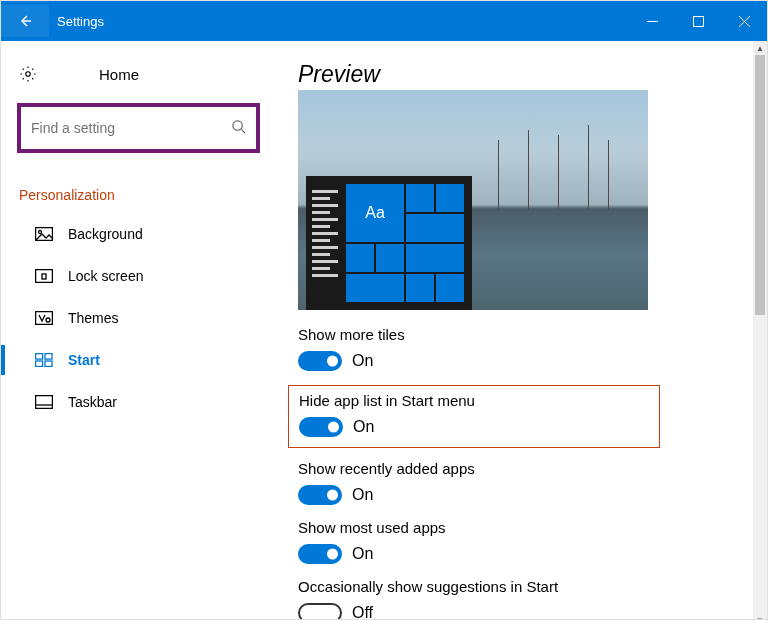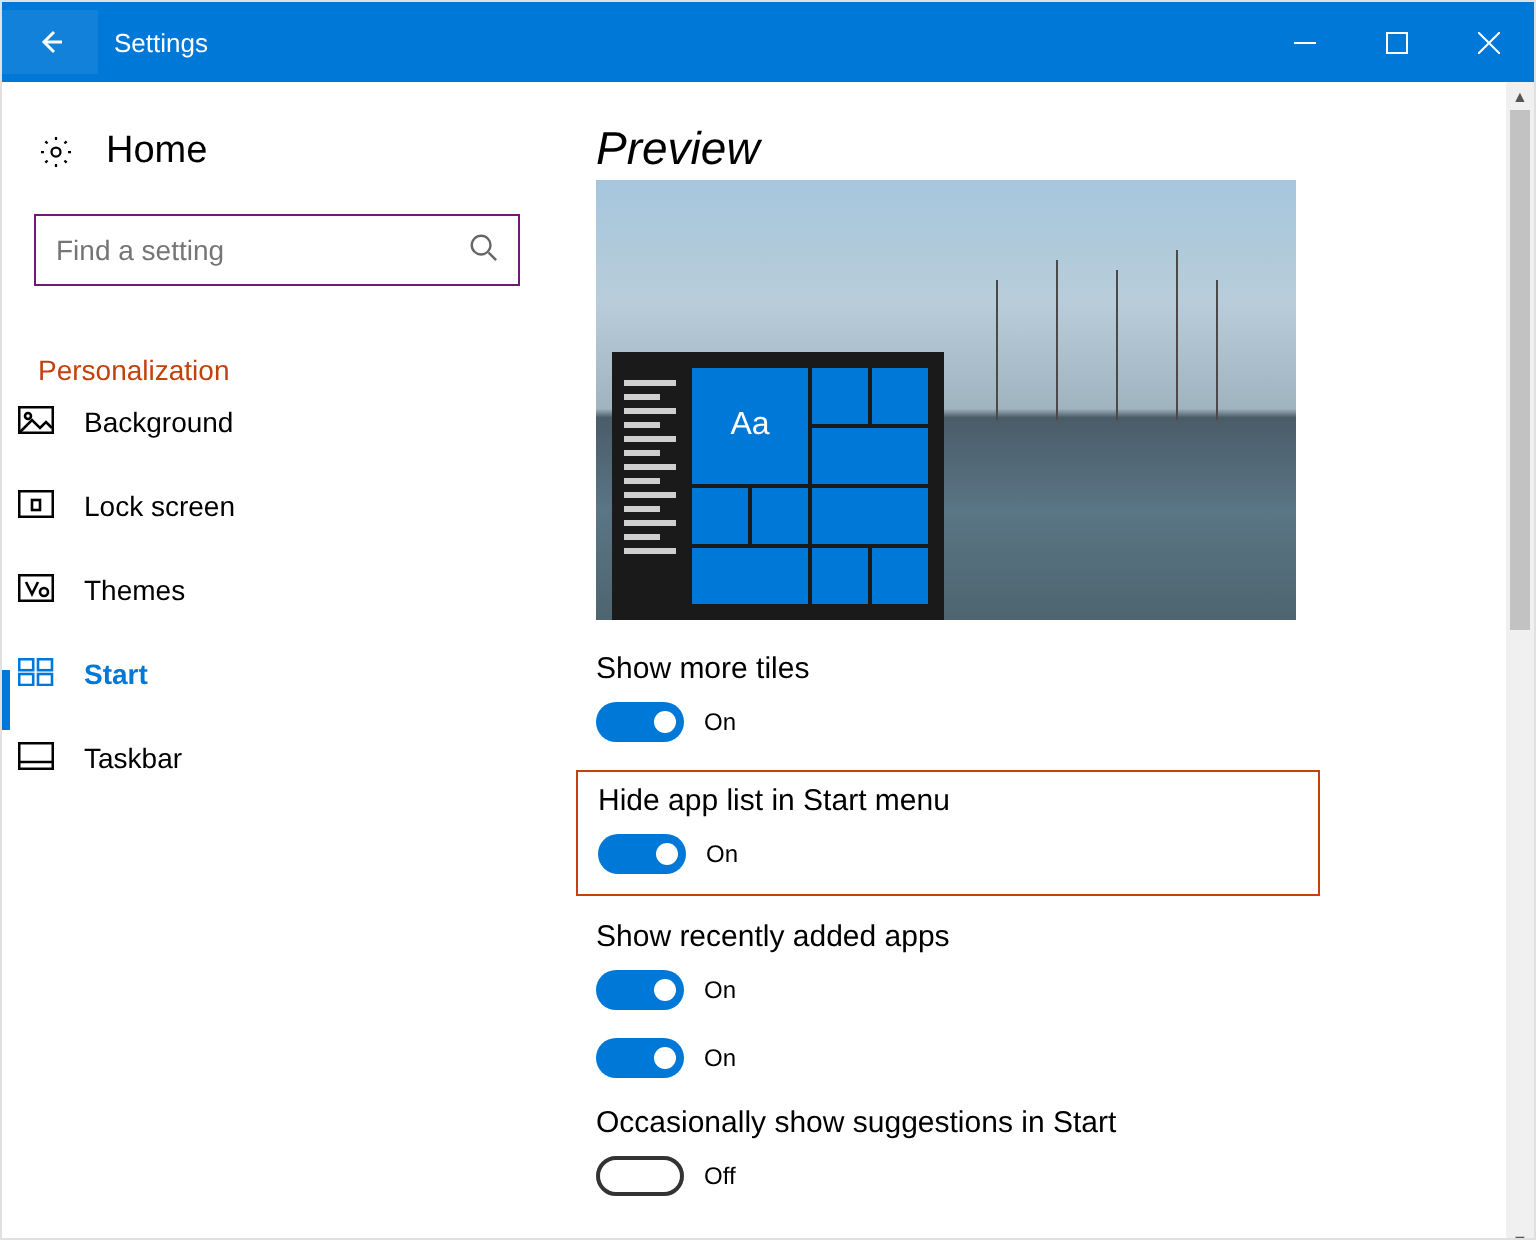--- a/index.html
+++ b/index.html
@@ -56,25 +56,25 @@
     .home-row {
       display: flex;
       align-items: center;
       padding: 8px 18px 14px 18px;
     }
     .home-row .gear {
       width: 20px;
       display: flex;
       margin-right: 14px;
     }
-    .home-label { font-size: 19px; }
+    .home-label { font-size: 15px; margin-left: 46px; }
     .search-box {
       margin: 6px 16px 0 16px;
-      height: 36px;
-      border: 1px solid #701a75;
+      height: 50px;
+      border: 4px solid #701a75;
       display: flex;
       align-items: center;
       justify-content: flex-end;
       padding: 0 10px;
     }
     .search-box input {
       border: none;
       outline: none;
       font-size: 14px;
       color: #666;
@@ -82,23 +82,23 @@
       background: transparent;
     }
     .section-label {
       padding: 34px 18px 10px 18px;
       color: #c2410c;
       font-size: 14px;
     }
     .nav-list {}
     .nav-item {
       display: flex;
-      align-items: flex-start;
+      align-items: center;
       height: 42px;
-      padding-left: 7px;
+      padding-left: 33px;
       position: relative;
     }
     .nav-item .nicon {
       width: 20px;
       display: flex;
       align-items: center;
       justify-content: center;
       margin-right: 14px;
     }
     .nav-item.active {
@@ -197,21 +197,21 @@
     .toggle.off { background: #fff; border: 2px solid #333; }
     .toggle .thumb {
       width: 11px;
       height: 11px;
       border-radius: 50%;
       position: absolute;
       top: 50%;
       transform: translateY(-50%);
     }
     .toggle.on .thumb { background: #fff; right: 4px; }
-    .toggle-state { font-size: 12px; }
+    .toggle-state { font-size: 16px; }
     .highlight {
       border: 1px solid #c2410c;
       padding: 6px 10px 10px 10px;
       margin: 0 0 12px -10px;
       width: 372px;
     }
     .highlight .setting { margin-bottom: 0; }
     .scrollbar-track {
       position: absolute;
       right: 0;
@@ -412,20 +412,21 @@
       <div class="setting-label">Show recently added apps</div>
       <div class="toggle-row">
         <div class="toggle on">
             <div class="thumb"></div>
           </div>
         <span class="toggle-state">On</span>
       </div>
     </div>
 
     <div class="setting">
+      <div class="setting-label">Show most used apps</div>
       <div class="toggle-row">
         <div class="toggle on">
             <div class="thumb"></div>
           </div>
         <span class="toggle-state">On</span>
       </div>
     </div>
 
     <div class="setting">
       <div class="setting-label">Occasionally show suggestions in Start</div>

